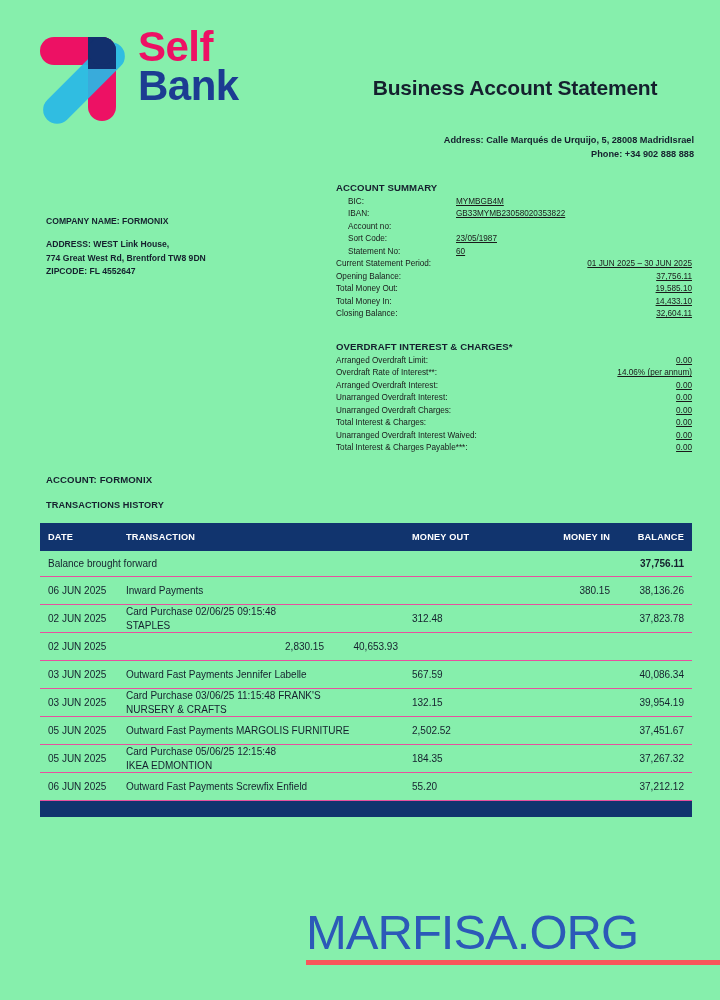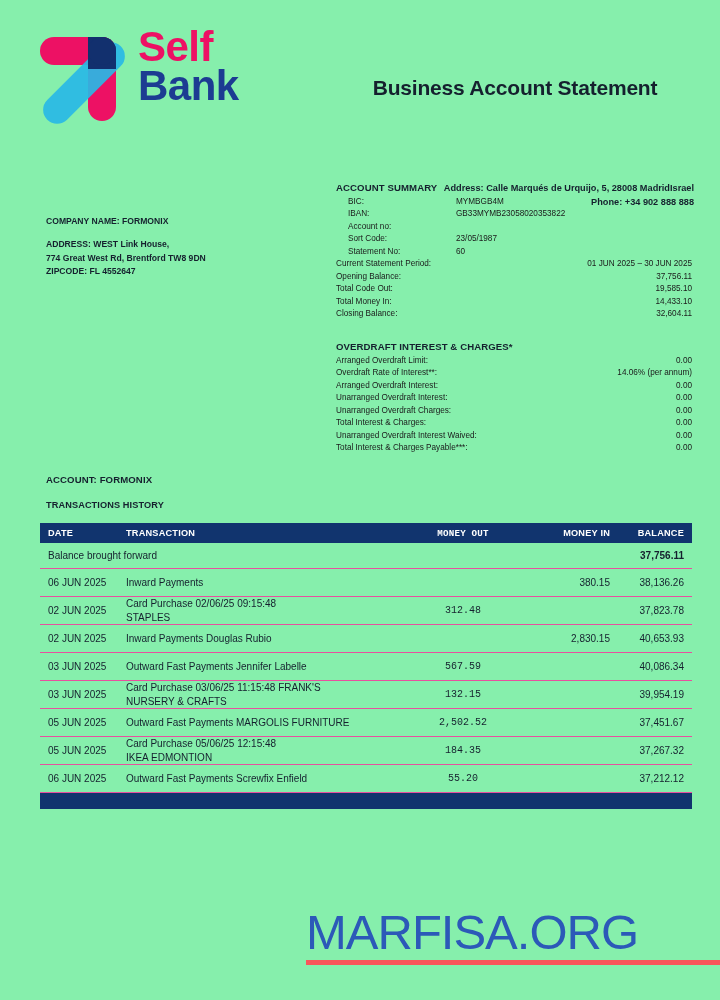--- a/index.html
+++ b/index.html
@@ -74,21 +74,20 @@
   .bank-address {
     position: absolute;
     left: 336px;
     top: 134px;
     width: 358px;
     text-align: right;
     font-size: 9.2px;
     font-weight: bold;
     color: #15202e;
     line-height: 1.5;
-    margin-top: 48px;
   }
 
   
   .company-block {
     position: absolute;
     left: 46px;
     top: 215px;
     width: 270px;
     font-size: 8.6px;
     font-weight: bold;
@@ -118,20 +117,21 @@
 
   .kv {
     display: flex;
     line-height: 1.52;
   }
   .kv .k {
     white-space: nowrap;
   }
   .kv .v {
     white-space: nowrap;
+    text-decoration: underline;
   }
   
   .kv-left .k { width: 108px; flex: 0 0 108px; padding-left: 12px; }
   .kv-left .v { flex: 1 1 auto; text-align: left; }
   
   .kv-right .k { flex: 0 0 auto; }
   .kv-right .v { flex: 1 1 auto; text-align: right; }
 
   
   .account-line {
@@ -156,29 +156,29 @@
   .table {
     position: absolute;
     left: 40px;
     top: 523px;
     width: 652px;
   }
   .thead {
     display: flex;
     align-items: center;
     background: #11346e;
-    height: 20px;
+    height: 28px;
     color: #ffffff;
     font-size: 9.2px;
     font-weight: bold;
     letter-spacing: 0.2px;
   }
   .c-date   { width: 86px;  flex: 0 0 86px;  padding-left: 8px; box-sizing: border-box; }
   .c-desc   { width: 286px; flex: 0 0 286px; }
-  .c-out    { width: 102px; flex: 0 0 102px; text-align: center; font-family: Liberation Mono, monospace; }
+  .c-out    { width: 102px; flex: 0 0 102px; text-align: left; }
   .c-in     { width: 96px;  flex: 0 0 96px;  text-align: right; }
   .c-bal    { width: 82px;  flex: 0 0 82px;  text-align: right; padding-right: 8px; box-sizing: border-box; }
 
   .trow {
     display: flex;
     align-items: center;
     border-bottom: 1.2px solid #e8509f;
     font-size: 10px;
     color: #15202e;
     min-height: 28px;
@@ -283,21 +283,21 @@
     <div>
       <div class="kv kv-right">
         <span class="k">Current Statement Period:</span>
         <span class="v">01 JUN 2025 – 30 JUN 2025</span>
       </div>
       <div class="kv kv-right">
         <span class="k">Opening Balance:</span>
         <span class="v">37,756.11</span>
       </div>
       <div class="kv kv-right">
-        <span class="k">Total Code Out:</span>
+        <span class="k">Total Money Out:</span>
         <span class="v">19,585.10</span>
       </div>
       <div class="kv kv-right">
         <span class="k">Total Money In:</span>
         <span class="v">14,433.10</span>
       </div>
       <div class="kv kv-right">
         <span class="k">Closing Balance:</span>
         <span class="v">32,604.11</span>
       </div>
@@ -377,24 +377,20 @@
         <span class="desc-l1">Card Purchase 02/06/25 09:15:48</span>
         <span class="desc-l2">STAPLES</span>
       </div>
       <div class="c-out">312.48</div>
       <div class="c-in"></div>
       <div class="c-bal">37,823.78</div>
     </div>
 
     <div class="trow">
       <div class="c-date">02 JUN 2025</div>
-      <div class="c-desc">
-        <span class="desc-l1">Inward Payments Douglas Rubio</span>
-        <span class="desc-l2"></span>
-      </div>
       <div class="c-out"></div>
       <div class="c-in">2,830.15</div>
       <div class="c-bal">40,653.93</div>
     </div>
 
     <div class="trow">
       <div class="c-date">03 JUN 2025</div>
       <div class="c-desc">
         <span class="desc-l1">Outward Fast Payments Jennifer Labelle</span>
         <span class="desc-l2"></span>

